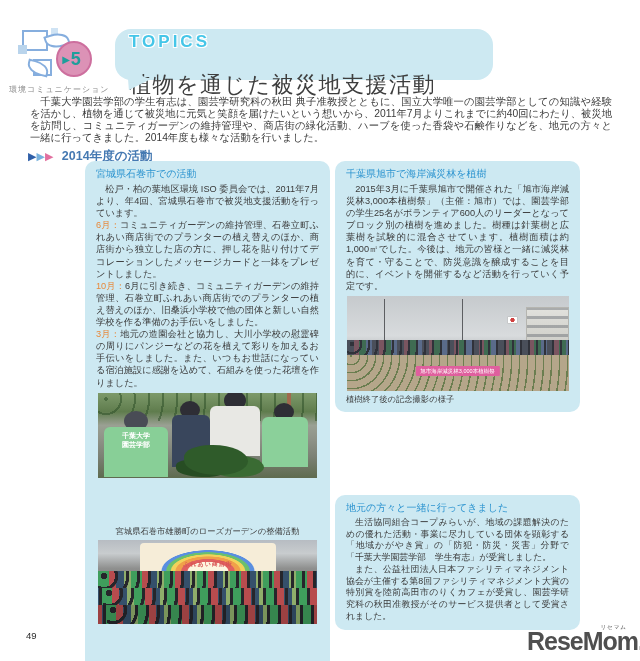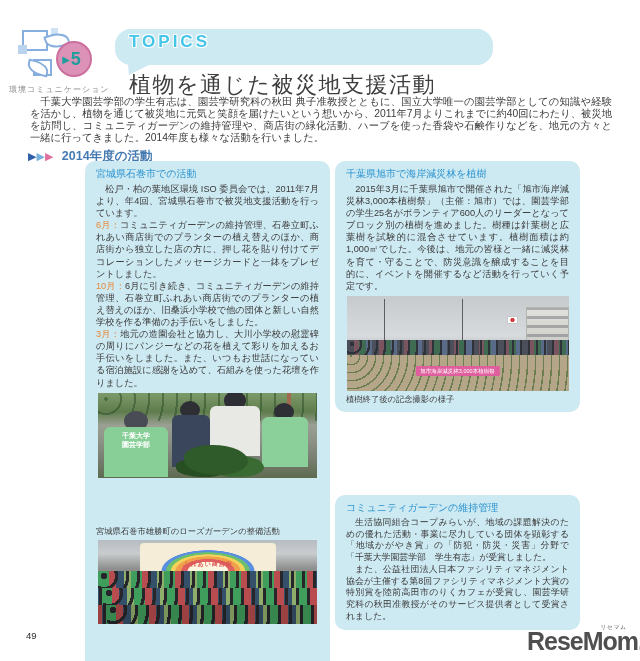--- a/index.html
+++ b/index.html
@@ -15,21 +15,21 @@
   .leaf{position:absolute;background:#fff;border:2px solid #86aede;border-radius:0 70% 0 70%;}
   .leaf1{left:27px;top:5px;width:20px;height:11px;transform:rotate(-18deg);}
   .leaf2{left:9px;top:33px;width:18px;height:10px;transform:rotate(14deg);}
   .badge{position:absolute;left:38px;top:13px;width:32px;height:32px;border-radius:50%;
          background:#dc92b6;border:2px solid #cd6f9e;display:flex;align-items:center;justify-content:center;
          color:#1f9e9b;font-size:18px;font-weight:bold;}
   .badge-arrow{color:#1f9e9b;font-size:10px;margin-left:-5px;margin-right:1px;}
   .category{position:absolute;left:9px;top:84px;font-size:8px;color:#8a8a8a;letter-spacing:1px;font-family:Liberation Serif, serif;}
 
   
-  .bubble{position:absolute;left:115px;top:29px;width:378px;height:36px;background:#cde9f2;border-radius:16px;
+  .bubble{position:absolute;left:115px;top:29px;width:378px;height:51px;background:#cde9f2;border-radius:16px;
           padding:3px 0 0 14px;box-sizing:border-box;}
   .bubble-tail{position:absolute;left:8px;bottom:-12px;width:0;height:0;
           border-top:18px solid #cde9f2;border-left:9px solid transparent;border-right:16px solid transparent;
           transform:rotate(22deg);}
   .topics{font-size:17px;font-weight:bold;color:#45c6e8;letter-spacing:3px;
           text-shadow:-1px -1px 0 #fff,1px -1px 0 #fff,-1px 1px 0 #fff,1px 1px 0 #fff;}
   .main-title{font-size:22px;color:#3e3e3e;letter-spacing:1.5px;margin-top:18px;}
 
   
   .intro{position:absolute;left:30px;top:96px;width:582px;margin:0;font-size:10.3px;line-height:11.9px;
@@ -52,21 +52,21 @@
   .iwate-box{left:335px;top:419px;}
   .award-box{left:335px;top:495px;}
   .award-box p{font-size:8.9px;line-height:11.7px;}
 
   
   .photo{position:relative;margin:4px auto 0;overflow:hidden;background:#9aa097;}
   .ph1{width:219px;height:85px;}
   .ph2{width:219px;height:84px;}
   .ph3{width:222px;height:95px;}
   .caption{font-size:8.3px;line-height:10px;margin-top:3px;color:#3a3a3a;}
-  .center{text-align:left;margin-top:48px;}
+  .center{text-align:center;margin-top:48px;}
 
   
   .ph1-bg{position:absolute;inset:0;
     background:linear-gradient(180deg,#7d9a6a 0%,#5f7c4d 22%,#9aa093 38%,#8e9287 55%,#7b8074 75%,#5e6b4f 100%);}
   .ph1-fol{position:absolute;inset:0;background:
     repeating-radial-gradient(circle at 8px 6px, rgba(46,80,40,.55) 0 2px, rgba(0,0,0,0) 2px 14px);height:34%;}
   .person{position:absolute;}
   .head{position:absolute;border-radius:50%;background:#2e2e35;}
   .body{position:absolute;border-radius:6px 6px 0 0;}
   .p1 .head{left:20px;top:0;width:24px;height:20px;background:#494c55;}
@@ -213,21 +213,21 @@
       <div class="pole-a pl2"></div>
       <div class="flag"></div>
       <div class="ph3-crowd"></div>
       <div class="ph3-banner">旭市海岸減災林3,000本植樹祭</div>
     </div>
     <div class="caption">植樹終了後の記念撮影の様子</div>
   </div>
 
 
   <div class="box award-box">
-    <h3>コミュニティガーデンの維持管理</h3>
+    <h3>地元の方々と一緒に行ってきました</h3>
     <p class="indent">生活協同組合コープみらいが、地域の課題解決のための優れた活動・事業に尽力している団体を顕彰する「地域かがやき賞」の「防犯・防災・災害」分野で「千葉大学園芸学部　学生有志」が受賞しました。</p>
     <p class="indent">また、公益社団法人日本ファシリティマネジメント協会が主催する第8回ファシリティマネジメント大賞の特別賞を陸前高田市のりくカフェが受賞し、園芸学研究科の秋田准教授がそのサービス提供者として受賞されました。</p>
   </div>
 
   <div class="page-num">49</div>
   <div class="watermark">
     <span class="wm-ruby">リセマム</span>
     <span class="wm-text">ReseMom.</span>
   </div>
 

